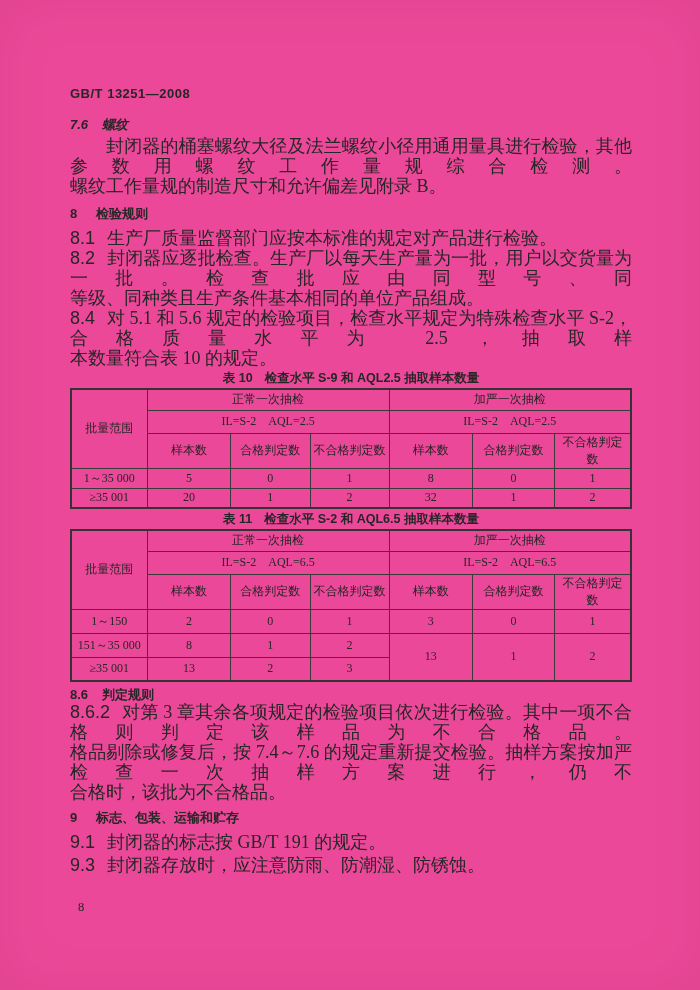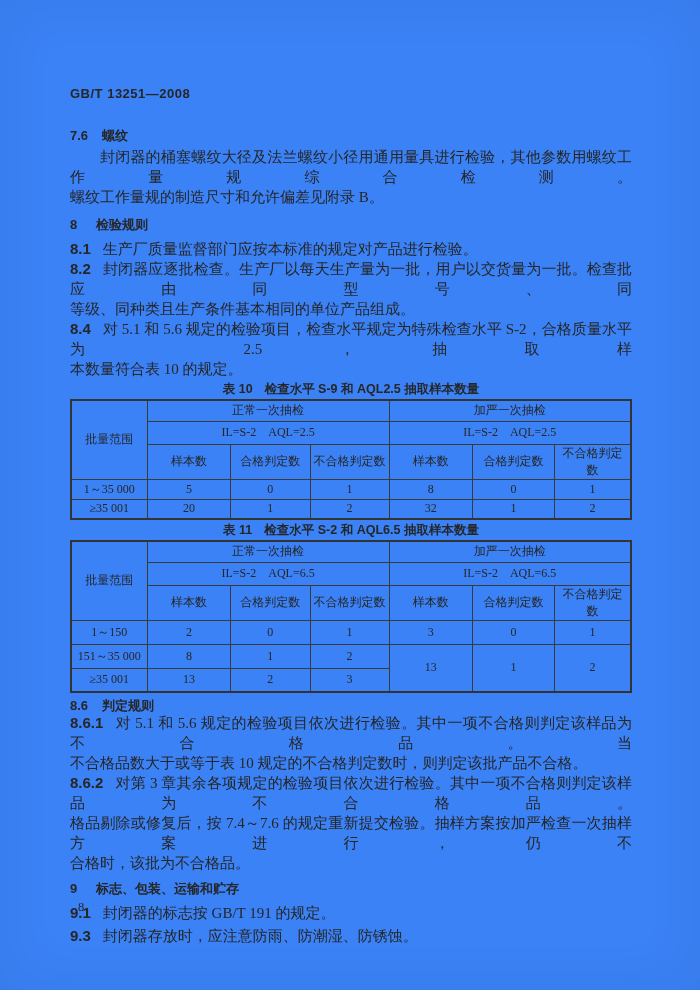--- a/index.html
+++ b/index.html
@@ -1,45 +1,45 @@
 <!DOCTYPE html>
 <html><head>
 <meta charset="utf-8">
 <style>
   html,body { margin:0; padding:0; }
   body { background:#dedeDA; font-family:"Liberation Serif","DejaVu Serif",serif; }
   .page {
     position:relative; width:700px; height:990px; margin:0 auto;
-    background:#3b82f6; color:#262626; overflow:hidden;
+    background:#ec4899; color:#262626; overflow:hidden;
     box-shadow: inset 0 0 60px rgba(0,0,0,0.06);
   }
   .content { position:absolute; left:70px; top:86px; width:562px; }
   .doc-header {
     font-family:"Liberation Sans","DejaVu Sans",sans-serif;
     font-weight:bold; font-size:13px; letter-spacing:0.5px; height:15px;
   }
   .heading {
     font-family:"Liberation Sans","DejaVu Sans",sans-serif;
     font-weight:bold; font-size:13px; height:16px;
   }
   .heading .hnum { display:inline-block; min-width:12px; margin-right:14px; }
-  .h76 { margin-top:26px; }
+  .h76 { margin-top:15px;font-style:italic; }
   .h8  { margin-top:9px; }
   .h86 { margin-top:4px; }
   .h9  { margin-top:7px; }
-  .body-line { font-size:15px; line-height:20px; }
+  .body-line { font-size:18px; line-height:20px; }
   .fill { text-align:justify; text-align-last:justify; }
   .indent { text-indent:2em; }
   .para { margin-top:4px; }
   .clause { margin-top:0; }
   .clause.mt { margin-top:7px; }
   .clause.mt3 { margin-top:3px; }
   .cnum {
     font-family:"Liberation Sans","DejaVu Sans",sans-serif;
-    font-weight:bold; font-style:normal; margin-right:12px;
+    font-weight:normal; font-style:normal; margin-right:12px;
   }
   .tcaption {
     font-family:"Liberation Sans","DejaVu Sans",sans-serif;
     font-weight:bold; font-size:12.5px; text-align:center; height:16px; margin-top:2px;
   }
   .tcaption .tlabel { margin-right:12px; }
   table.gbtable {
     width:100%; border-collapse:collapse; table-layout:fixed;
     margin-top:2px; font-size:12px;
   }
@@ -195,24 +195,20 @@
         <td>2</td>
         <td>3</td>
       </tr>
     </tbody>
       </table>
 
     <div class="heading h86">
       <span class="hnum">8.6</span><span>判定规则</span>
     </div>
 
-    <div class="clause">
-      <div class="body-line fill"><span class="cnum">8.6.1</span><span>对 5.1 和 5.6 规定的检验项目依次进行检验。其中一项不合格则判定该样品为不合格品。当</span></div>
-      <div class="body-line">不合格品数大于或等于表 10 规定的不合格判定数时，则判定该批产品不合格。</div>
-    </div>
 
     <div class="clause">
       <div class="body-line fill"><span class="cnum">8.6.2</span><span>对第 3 章其余各项规定的检验项目依次进行检验。其中一项不合格则判定该样品为不合格品。</span></div>
       <div class="body-line fill">格品剔除或修复后，按 7.4～7.6 的规定重新提交检验。抽样方案按加严检查一次抽样方案进行，仍不</div>
       <div class="body-line">合格时，该批为不合格品。</div>
     </div>
 
     <div class="heading h9">
       <span class="hnum">9</span><span>标志、包装、运输和贮存</span>
     </div>

